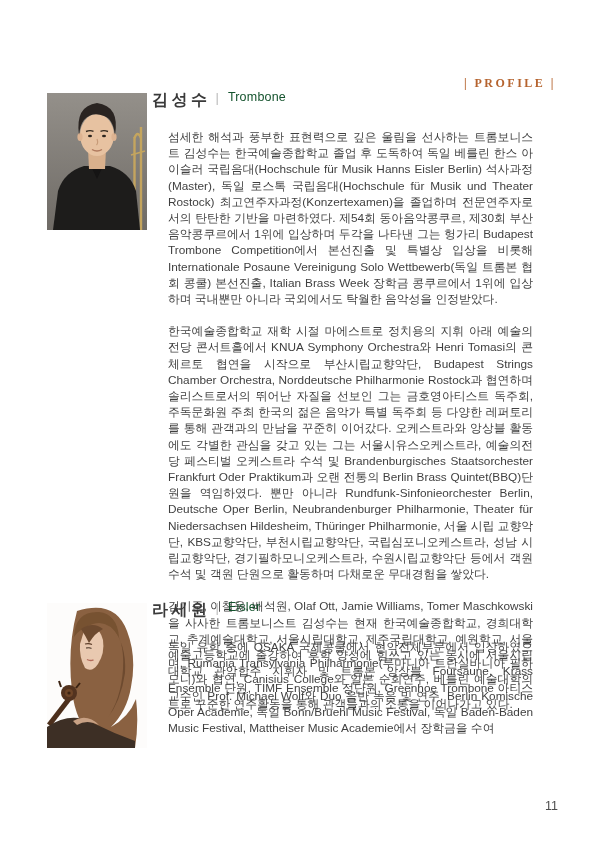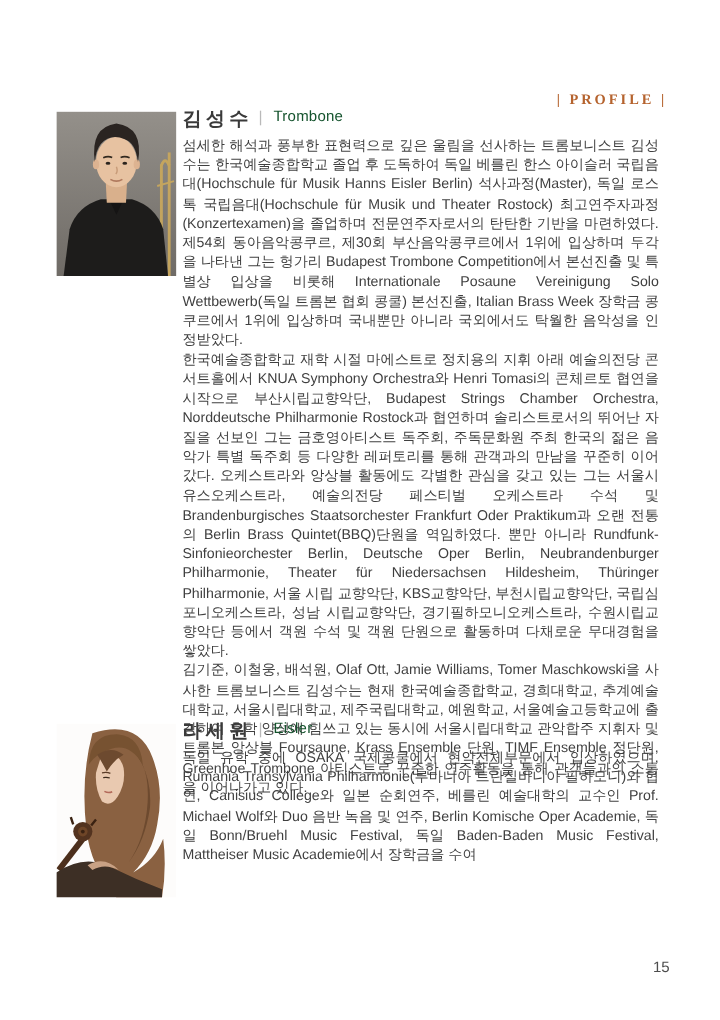--- a/index.html
+++ b/index.html
@@ -31,21 +31,21 @@
     font-size:16px;font-weight:bold;color:#3a3a3a;
     letter-spacing:3.5px;line-height:20px;
   }
   .divider{color:#b9b9b9;font-size:13px;margin:0 9px 0 5px;font-weight:normal;}
   .instrument{font-size:12.5px;color:#14532d;letter-spacing:0.2px;}
   .bio{
     position:absolute;left:152px;top:23px;width:397px;
     font-size:11.8px;line-height:16.2px;color:#3f3f3f;
     text-align:justify;
   }
-  .bio p{margin:0;padding:0;}
+  .bio p{margin:16px;padding:0;}
   .page-number{
     position:absolute;top:799px;right:42px;
     font-size:12.5px;color:#4d4d4d;
   }
 </style>
 </head>
 <body>
 
 <div class="page">
 
@@ -138,14 +138,14 @@
       <span class="name">라세원</span>
       <span class="divider">|</span>
       <span class="instrument">Eisler</span>
     </div>
 
     <div class="bio">
       <p>독일 유학 중에 OSAKA 국제콩쿨에서 현악전체부문에서 입상하였으며, Rumania Transylvania Philharmonie(루마니아 트란실바니아 필하모니)와 협연, Canisius College와 일본 순회연주, 베를린 예술대학의 교수인 Prof. Michael Wolf와 Duo 음반 녹음 및 연주, Berlin Komische Oper Academie, 독일 Bonn/Bruehl Music Festival, 독일 Baden-Baden Music Festival, Mattheiser Music Academie에서 장학금을 수여</p>
     </div>
   </section>
 
-  <div class="page-number">15</div>
+  <div class="page-number">11</div>
 </div>
 
 </body></html>

